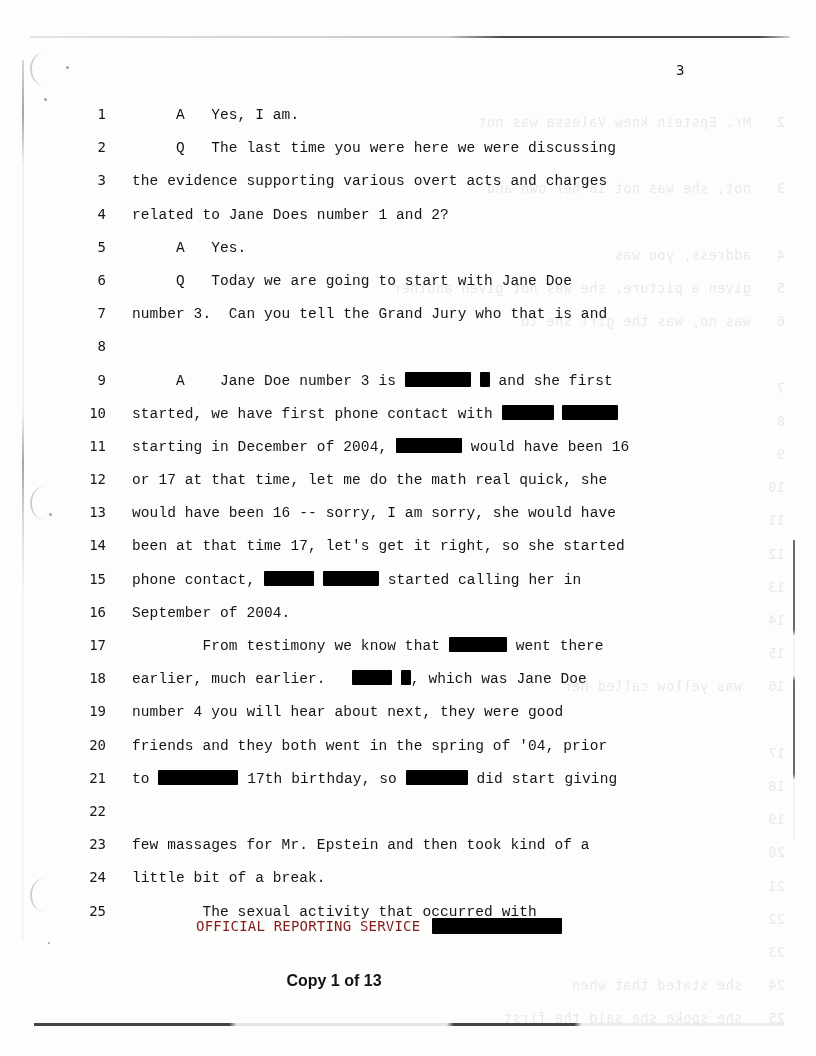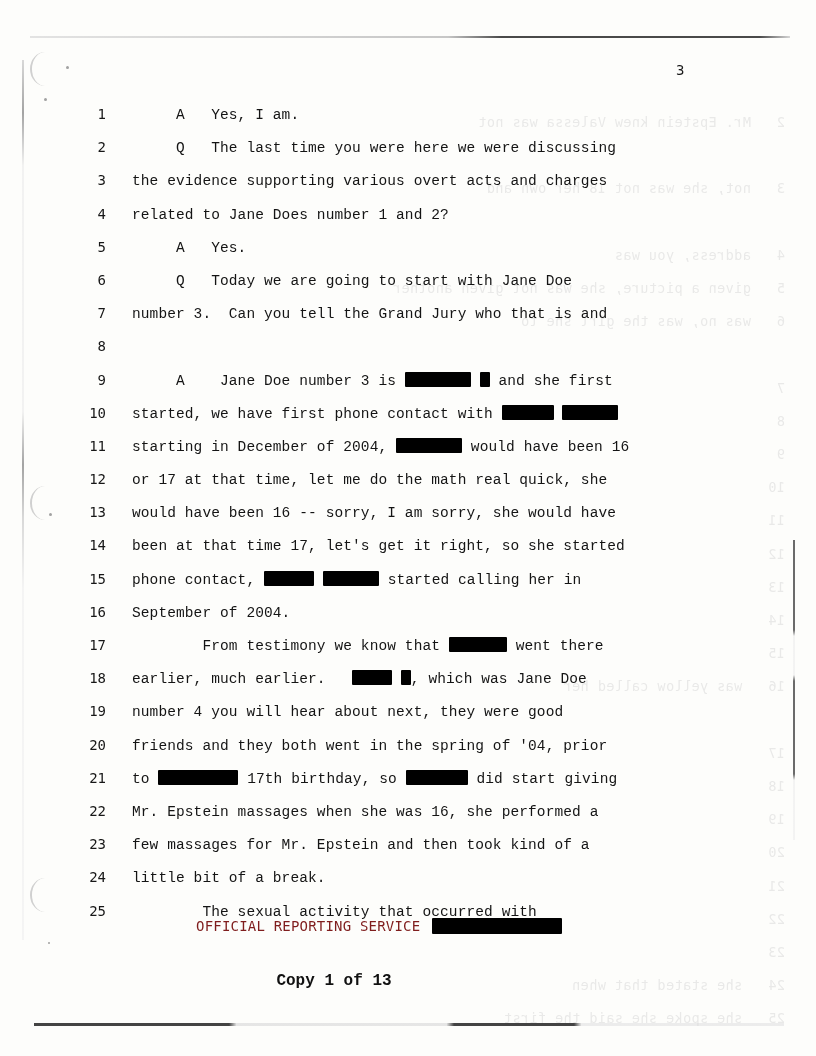--- a/index.html
+++ b/index.html
@@ -136,21 +136,21 @@
     display: flex;
     align-items: center;
   }
   .footer-line .redact { height: 16px; margin-left: 12px; vertical-align: -3px; }
 
   .copy-stamp {
     position: absolute;
     left: 0; top: 972px;
     width: 668px;
     text-align: center;
-    font-family: Liberation Mono, monospace;
+    font-family: Liberation Sans, sans-serif;
     font-weight: bold;
     font-size: 16px;
     color: #111111;
   }
 </style>
 </head>
 <body>
 
 <div class="page">
 
@@ -278,21 +278,20 @@
       <div class="tline">
         <span class="lnum">20</span>
         <span class="ltext">friends and they both went in the spring of '04, prior</span>
       </div>
       <div class="tline">
         <span class="lnum">21</span>
         <span class="ltext">to <span class="redact" style="width: 80px;"></span> 17th birthday, so <span class="redact" style="width: 62px;"></span> did start giving</span>
       </div>
       <div class="tline">
         <span class="lnum">22</span>
-        <span class="ltext">Mr. Epstein massages when she was 16, she performed a</span>
       </div>
       <div class="tline">
         <span class="lnum">23</span>
         <span class="ltext">few massages for Mr. Epstein and then took kind of a</span>
       </div>
       <div class="tline">
         <span class="lnum">24</span>
         <span class="ltext">little bit of a break.</span>
       </div>
       <div class="tline">

